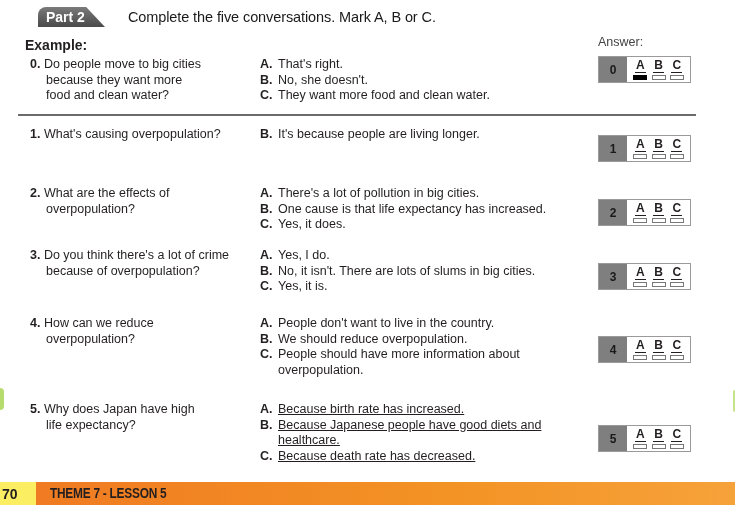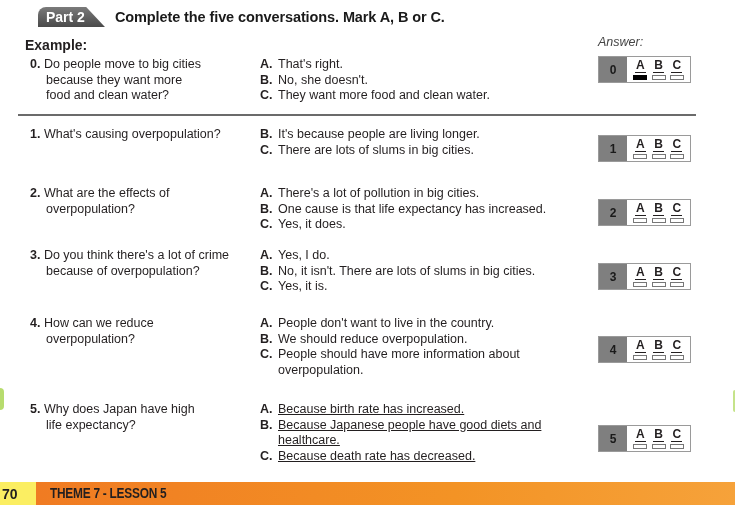--- a/index.html
+++ b/index.html
@@ -7,24 +7,24 @@
   body { position: relative; font-family: "Liberation Sans", "DejaVu Sans", sans-serif; color: #231f20; }
 
   .header { position: absolute; left: 32px; top: 6px; height: 22px; display: flex; align-items: center; padding-left: 6px; }
   .part-badge {
     position: relative; height: 20px; padding: 0 20px 0 8px;
     background: linear-gradient(#7a7a7a, #4a4a4a);
     color: #fff; font-weight: bold; font-size: 14px; line-height: 20px;
     border-radius: 8px 0 0 0;
     clip-path: polygon(0 0, 72% 0, 100% 100%, 0 100%);
   }
-  .title { margin-left: 10px; font-weight: bold; font-size: 14.5px; color: #1a1a1a; letter-spacing: -0.1px; }
+  .title { margin-left: 23px; font-weight: normal; font-size: 14.5px; color: #1a1a1a; letter-spacing: -0.1px; }
 
   .example-label { position: absolute; left: 25px; top: 37px; font-weight: bold; font-size: 14px; }
-  .answer-label { position: absolute; left: 598px; top: 35px; font-style: italic; font-size: 12.5px; color: #444; }
+  .answer-label { position: absolute; left: 598px; top: 35px; font-size: 12.5px; color: #444; }
 
   .q { position: absolute; left: 30px; font-size: 12.5px; line-height: 15.5px; width: 220px; }
   .q .num { font-weight: bold; }
   .q .cont { padding-left: 16px; display: block; }
   .opts { position: absolute; left: 260px; font-size: 12.5px; line-height: 15.5px; width: 330px; }
   .opt { display: block; padding-left: 18px; text-indent: -18px; }
   .opt .l { font-weight: bold; display: inline-block; width: 18px; text-indent: 0; }
 
   .divider { position: absolute; left: 18px; top: 114px; width: 678px; height: 2px; background: #6b6b6b; }
 
@@ -88,21 +88,20 @@
 </div>
 
 <div class="divider"></div>
 
 <div class="q" style="top:127px;">
   <span class="num">1.</span>
   <span>What's causing overpopulation?</span>
 </div>
 <div class="opts" style="top:127px;">
   <span class="opt"><span class="l">B.</span><span>It's because people are living longer.</span></span>
-  <span class="opt"><span class="l">C.</span><span>There are lots of slums in big cities.</span></span>
 </div>
 <div class="ans-box" style="top:135px;">
   <div class="ans-num">1</div>
   <div class="ans-choices">
     <div class="choice">
         <span class="letter">A</span>
         <span class="bubble"></span>
       </div>
     <div class="choice">
         <span class="letter">B</span>

